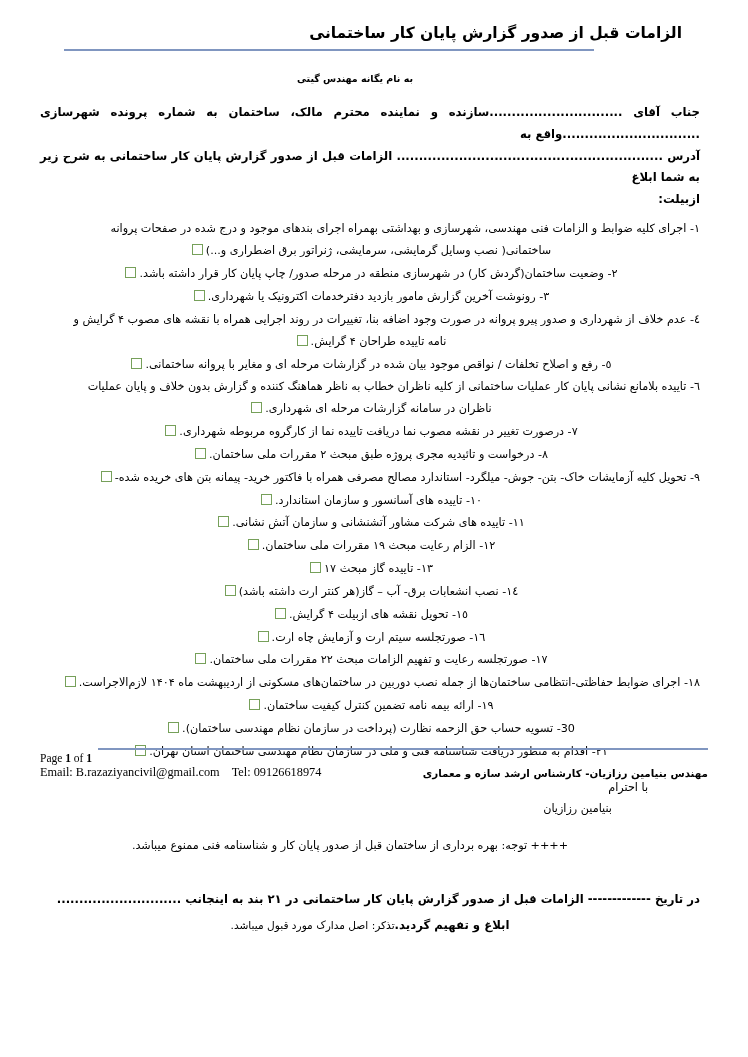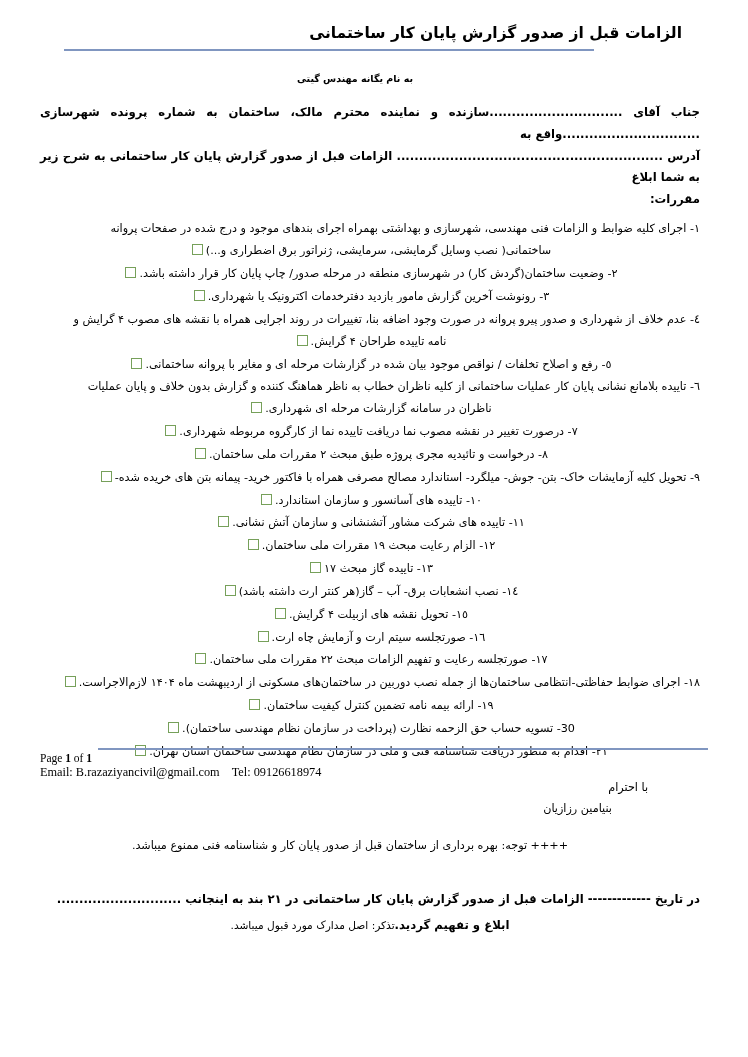--- a/index.html
+++ b/index.html
@@ -195,21 +195,21 @@
     <div class="doc-title">الزامات قبل از صدور گزارش پایان کار ساختمانی</div>
     <div class="title-rule"></div>
     <div class="subtitle">به نام یگانه مهندس گیتی</div>
   </div>
 
   <div class="body-block">
 
     <div class="intro">
       <div>جناب آقای ..............................سازنده و نماینده محترم مالک، ساختمان به شماره پرونده شهرسازی ...............................واقع به</div>
       <div>آدرس ............................................................ الزامات قبل از صدور گزارش پایان کار ساختمانی  به شرح زیر به شما ابلاغ</div>
-      <div>مقررات:</div>
+      <div>ازبیلت:</div>
     </div>
 
     <div class="req-list" id="req-list">
         <div class="req-item">
           <div class="ta-right"><span class="num">١-</span>&nbsp;<span class="txt">اجرای کلیه ضوابط و الزامات فنی مهندسی، شهرسازی و بهداشتی بهمراه اجرای بندهای موجود و درج شده در صفحات پروانه</span></div>
           <div class="ta-center"><span class="txt">ساختمانی( نصب وسایل گرمایشی، سرمایشی، ژنراتور برق اضطراری و...)</span><span class="cbx" role="checkbox" aria-checked="false"></span></div>
         </div>
         <div class="req-item">
           <div class="ta-center"><span class="num">٢-</span>&nbsp;<span class="txt">وضعیت ساختمان(گردش کار) در شهرسازی منطقه در مرحله صدور/ چاپ پایان کار قرار داشته باشد.</span><span class="cbx" role="checkbox" aria-checked="false"></span></div>
         </div>
@@ -295,17 +295,18 @@
   <div class="footer">
     <div class="footer-rule"></div>
     <div class="footer-inner">
       <div class="page-num">
         <span>Page </span><b>1</b><span> of </span><b>1</b>
       </div>
       <div class="footer-row">
         <div class="contact">
           <span>Email: B.razaziyancivil@gmail.com</span><span class="sep"></span><span>Tel: 09126618974</span>
         </div>
+        <div class="footer-fa">مهندس بنیامین رزازیان- کارشناس ارشد سازه و معماری</div>
       </div>
     </div>
   </div>
 
 </div>
 
 </body></html>

